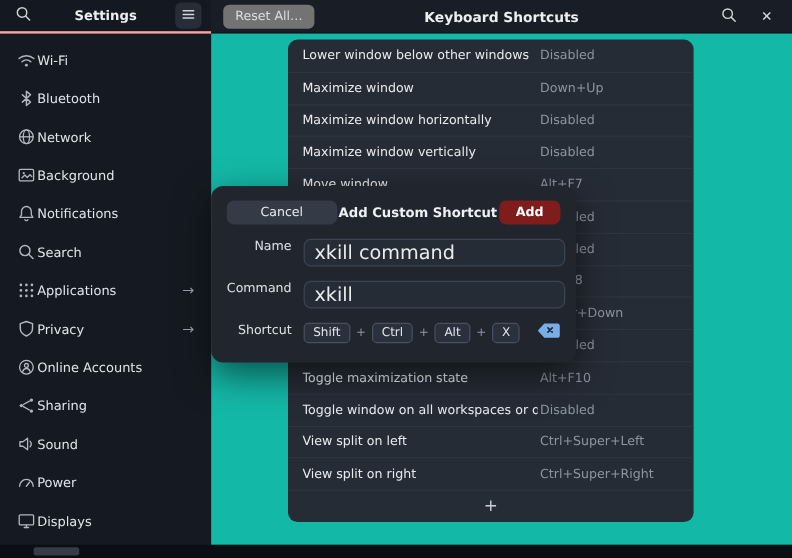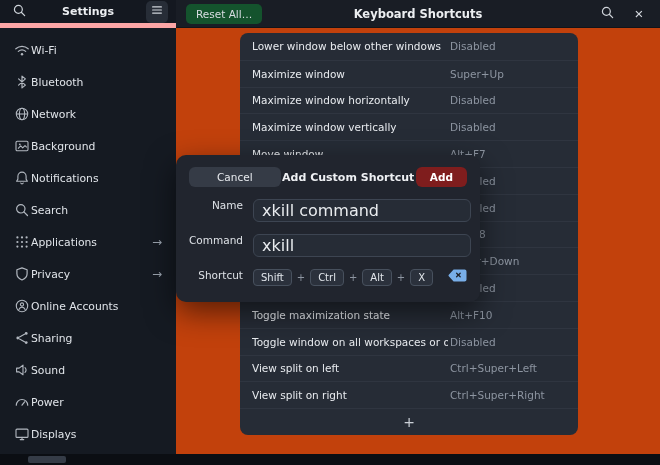--- a/index.html
+++ b/index.html
@@ -4,38 +4,38 @@
 <style>
   * { box-sizing: border-box; margin: 0; padding: 0; }
   html,body { background:#0c0f14; }
   .window {
     position:relative; width:660px; height:465px; overflow:hidden;
     background:#1d222b; color:#e7eaee;
     font-family:"DejaVu Sans","Liberation Sans",sans-serif; font-size:11px;
   }
   
   .sidebar { position:absolute; left:0; top:0; width:176px; height:465px; background:#151a22; }
-  .sidebar-header { height:28px; display:flex; align-items:center; padding:0 8px; gap:4px; background:#141820; border-bottom:5px solid #fca5a5; }
+  .sidebar-header { height:28px; display:flex; align-items:center; padding:0 8px; gap:4px; background:#141820; border-bottom:2px solid #fca5a5; }
   .sidebar-title { flex:1; text-align:center; font-weight:bold; font-size:11px; color:#eceef1; }
   .icon-btn { width:22px; height:22px; border:none; background:transparent; display:flex; align-items:center; justify-content:center; color:#cfd4da; padding:0; }
   .hamburger-btn { background:#272d37; border-radius:5px; }
   .sidebar-nav { padding-top:6px; display:flex; flex-direction:column; }
   .side-item { height:32px; display:flex; align-items:center; gap:1px; padding:0 14px; color:#e0e4e9; }
   .side-icon { width:16px; height:16px; flex:none; opacity:.9; }
   .side-icon svg { display:block; }
   .side-label { font-size:10.8px; white-space:nowrap; }
   .chev { margin-left:auto; color:#9aa2ad; font-size:12px; }
   
   .main-header { position:absolute; left:176px; top:0; right:0; height:28px; background:#191d25; border-bottom:1px solid #121419; display:flex; align-items:center; padding:0 10px; }
   .main-title { position:absolute; left:0; right:0; text-align:center; font-weight:bold; font-size:11.5px; pointer-events:none; color:#eceef1; }
-  .reset-btn { position:relative; z-index:1; background:#14532d; color:#d9dde2; border:none; border-radius:5px; padding:4px 10px; font-size:10.5px; font-family:inherit; }
+  .reset-btn { position:relative; z-index:1; background:#737373; color:#d9dde2; border:none; border-radius:5px; padding:4px 10px; font-size:10.5px; font-family:inherit; }
   .hdr-right { margin-left:auto; position:relative; z-index:1; display:flex; align-items:center; gap:10px; }
   .close-glyph { font-size:15px; line-height:1; color:#d6dae0; }
   
-  .main-content { position:absolute; left:176px; top:28px; right:0; bottom:11px; background:#c2410c; }
+  .main-content { position:absolute; left:176px; top:28px; right:0; bottom:11px; background:#14b8a6; }
   .panel { position:absolute; left:64px; top:5px; width:338px; background:#262c36; border-radius:8px; overflow:hidden; }
   .srow { position:relative; height:26.8px; display:flex; align-items:center; padding:0 12px; border-top:1px solid #2f3540; }
   .srow:first-child { border-top:none; }
   .srow-name { font-size:10.5px; color:#e8ebef; white-space:nowrap; overflow:hidden; max-width:196px; }
   .srow-binding { position:absolute; left:210px; font-size:10.5px; color:#8d95a1; white-space:nowrap; }
   .add-row { justify-content:center; font-size:14px; color:#cbd0d7; }
   
   .dialog { position:absolute; left:176px; top:155px; width:304px; background:#21252e; border-radius:10px; box-shadow:0 10px 30px rgba(0,0,0,.55); padding:12px 13px 16px; z-index:10; }
   .dialog-header { display:flex; align-items:center; }
   .dlg-btn { border:none; border-radius:6px; font-family:inherit; font-size:10.5px; padding:4px 28px; }
@@ -224,21 +224,21 @@
   </header>
 
   <section class="main-content">
     <div class="panel">
         <div class="srow">
           <span class="srow-name">Lower window below other windows</span>
           <span class="srow-binding">Disabled</span>
         </div>
         <div class="srow">
           <span class="srow-name">Maximize window</span>
-          <span class="srow-binding">Super+Up</span>
+          <span class="srow-binding">Down+Up</span>
         </div>
         <div class="srow">
           <span class="srow-name">Maximize window horizontally</span>
           <span class="srow-binding">Disabled</span>
         </div>
         <div class="srow">
           <span class="srow-name">Maximize window vertically</span>
           <span class="srow-binding">Disabled</span>
         </div>
         <div class="srow">

